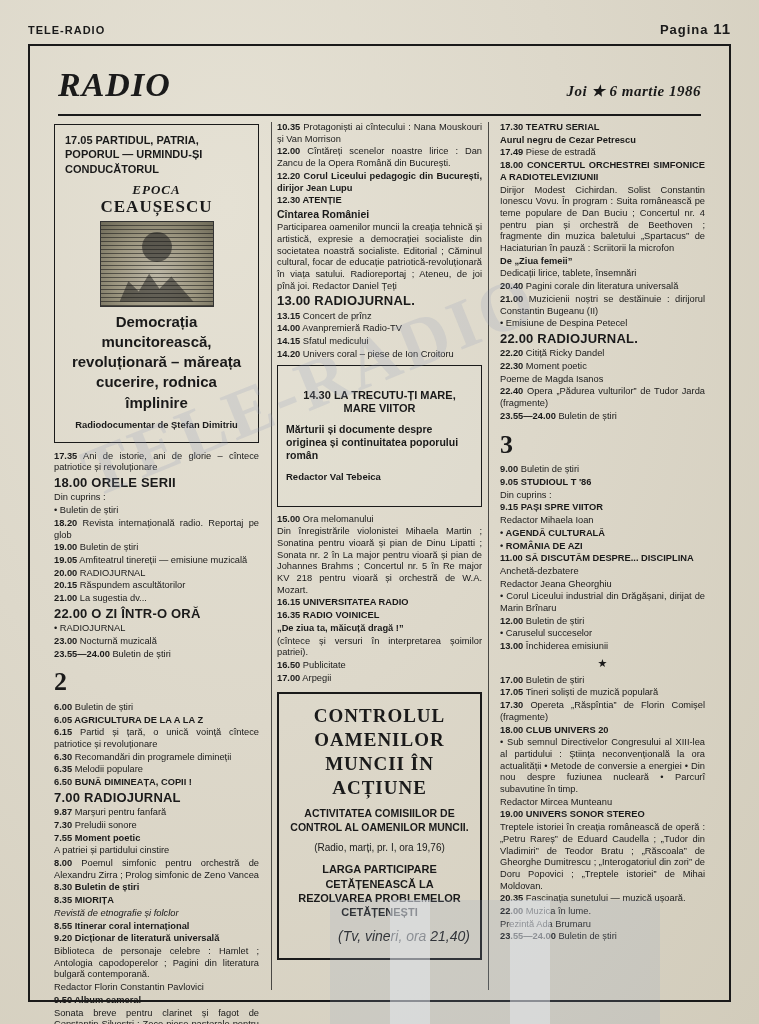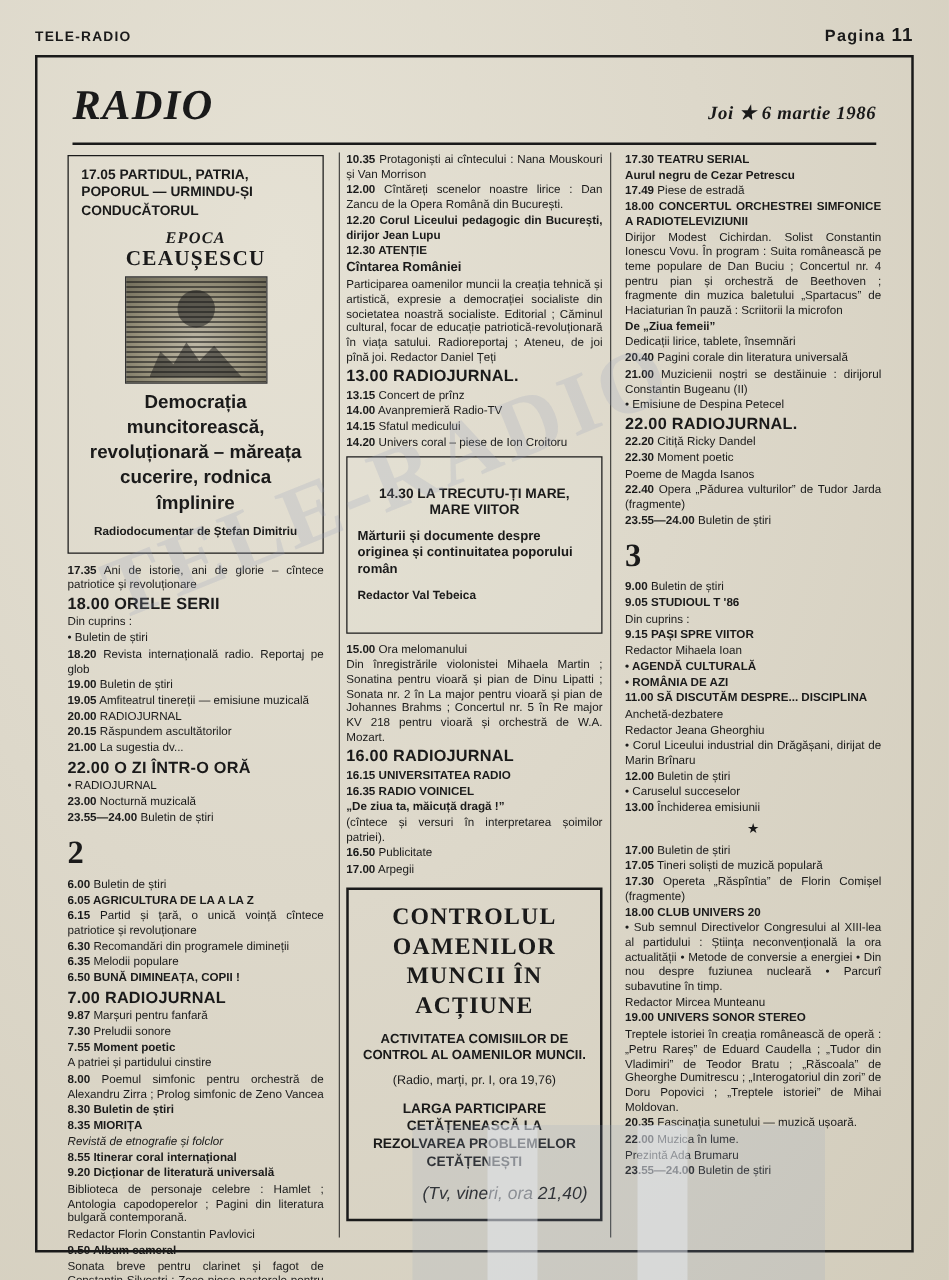--- a/index.html
+++ b/index.html
@@ -257,21 +257,20 @@
               <span>LA TRECUTU-ȚI MARE, MARE VIITOR</span>
             </div>
             <div style="height:8px"></div>
             <div class="med center">Mărturii și documente despre originea și continuitatea poporului român</div>
             <div style="height:8px"></div>
             <div class="center" style="font-weight:bold;font-size:9.5px">Redactor Val Tebeica</div>
           </div>
 
           <p class="tline"><span class="t">15.00</span> <span>Ora melomanului</span></p>
           <p class="tline"><span>Din înregistrările violonistei Mihaela Martin ; Sonatina pentru vioară și pian de Dinu Lipatti ; Sonata nr. 2 în La major pentru vioară și pian de Johannes Brahms ; Concertul nr. 5 în Re major KV 218 pentru vioară și orchestră de W.A. Mozart.</span></p>
-          <p class="tline big"><span>16.00</span> <span>RADIOJURNAL</span></p>
           <p class="tline t"><span>16.15</span> <span>UNIVERSITATEA RADIO</span></p>
           <p class="tline t"><span>16.35</span> <span>RADIO VOINICEL</span></p>
           <p class="tline t"><span>„De ziua ta, măicuță dragă !”</span></p>
           <p class="tline"><span>(cîntece și versuri în interpretarea șoimilor patriei).</span></p>
           <p class="tline"><span class="t">16.50</span> <span>Publicitate</span></p>
           <p class="tline"><span class="t">17.00</span> <span>Arpegii</span></p>
 
           <div class="controlbox">
             <div class="l1">CONTROLUL OAMENILOR MUNCII ÎN ACȚIUNE</div>
             <div class="l2">ACTIVITATEA COMISIILOR DE CONTROL AL OAMENILOR MUNCII.</div>

